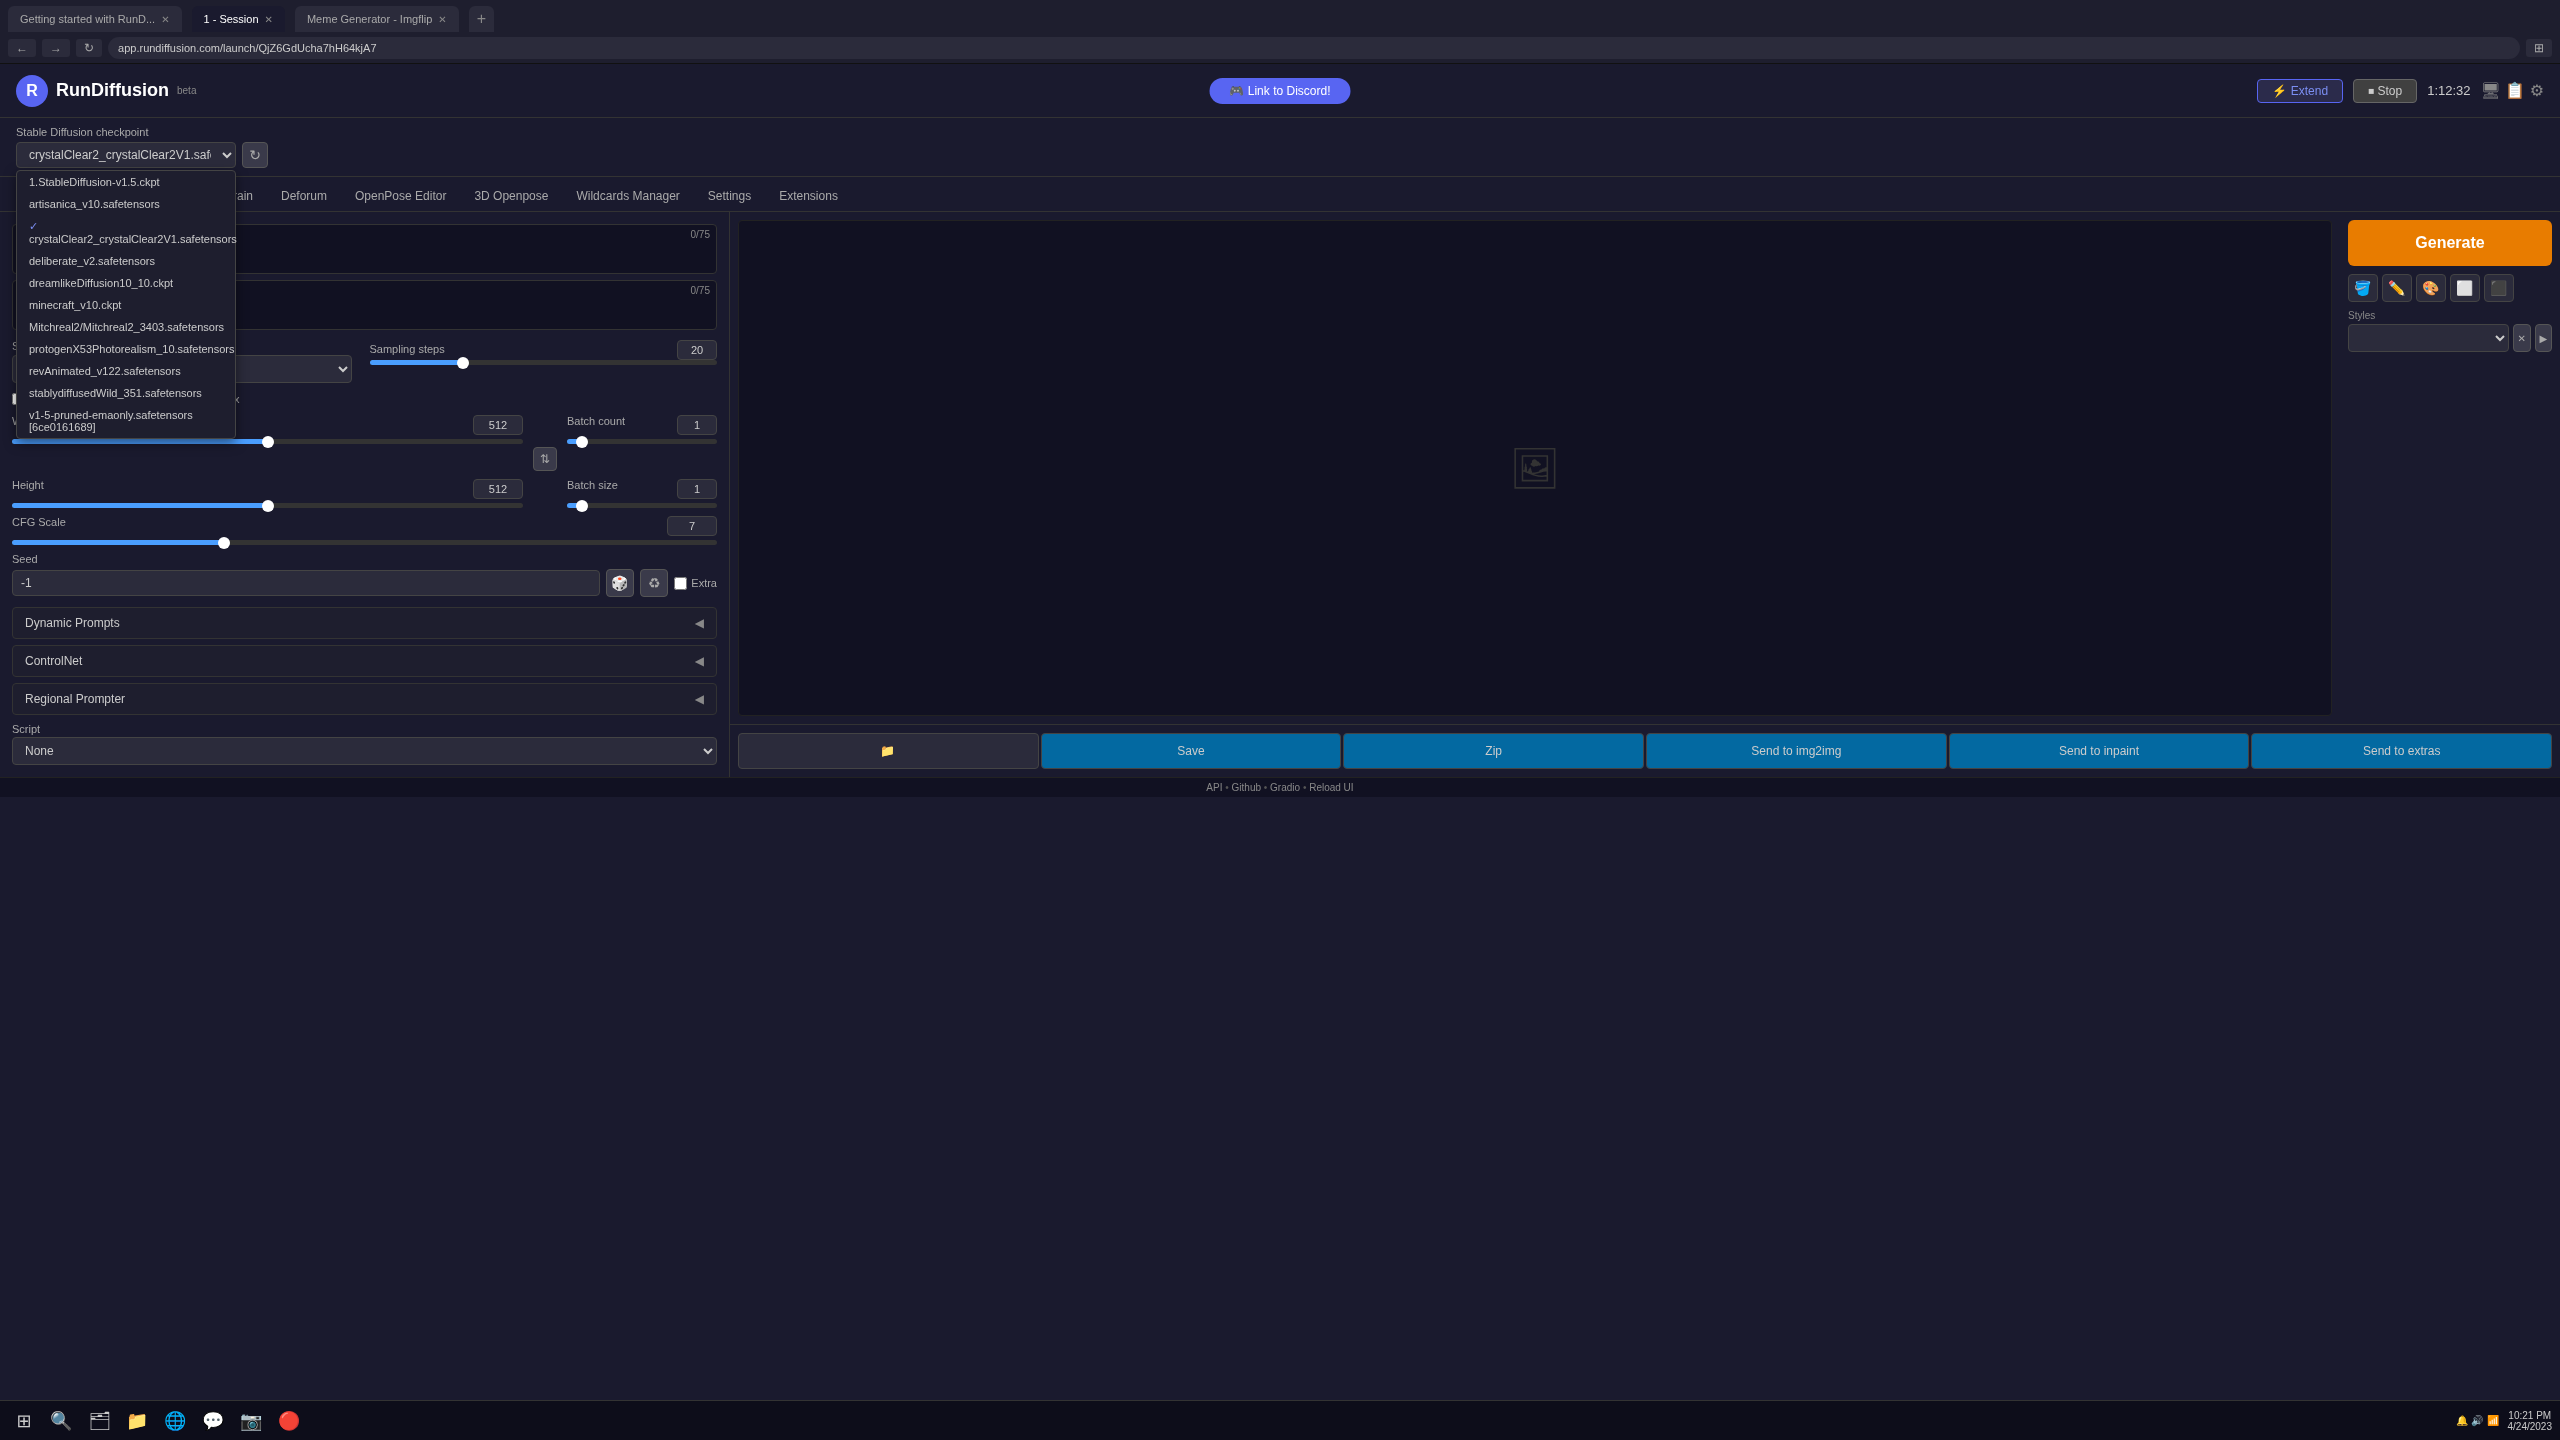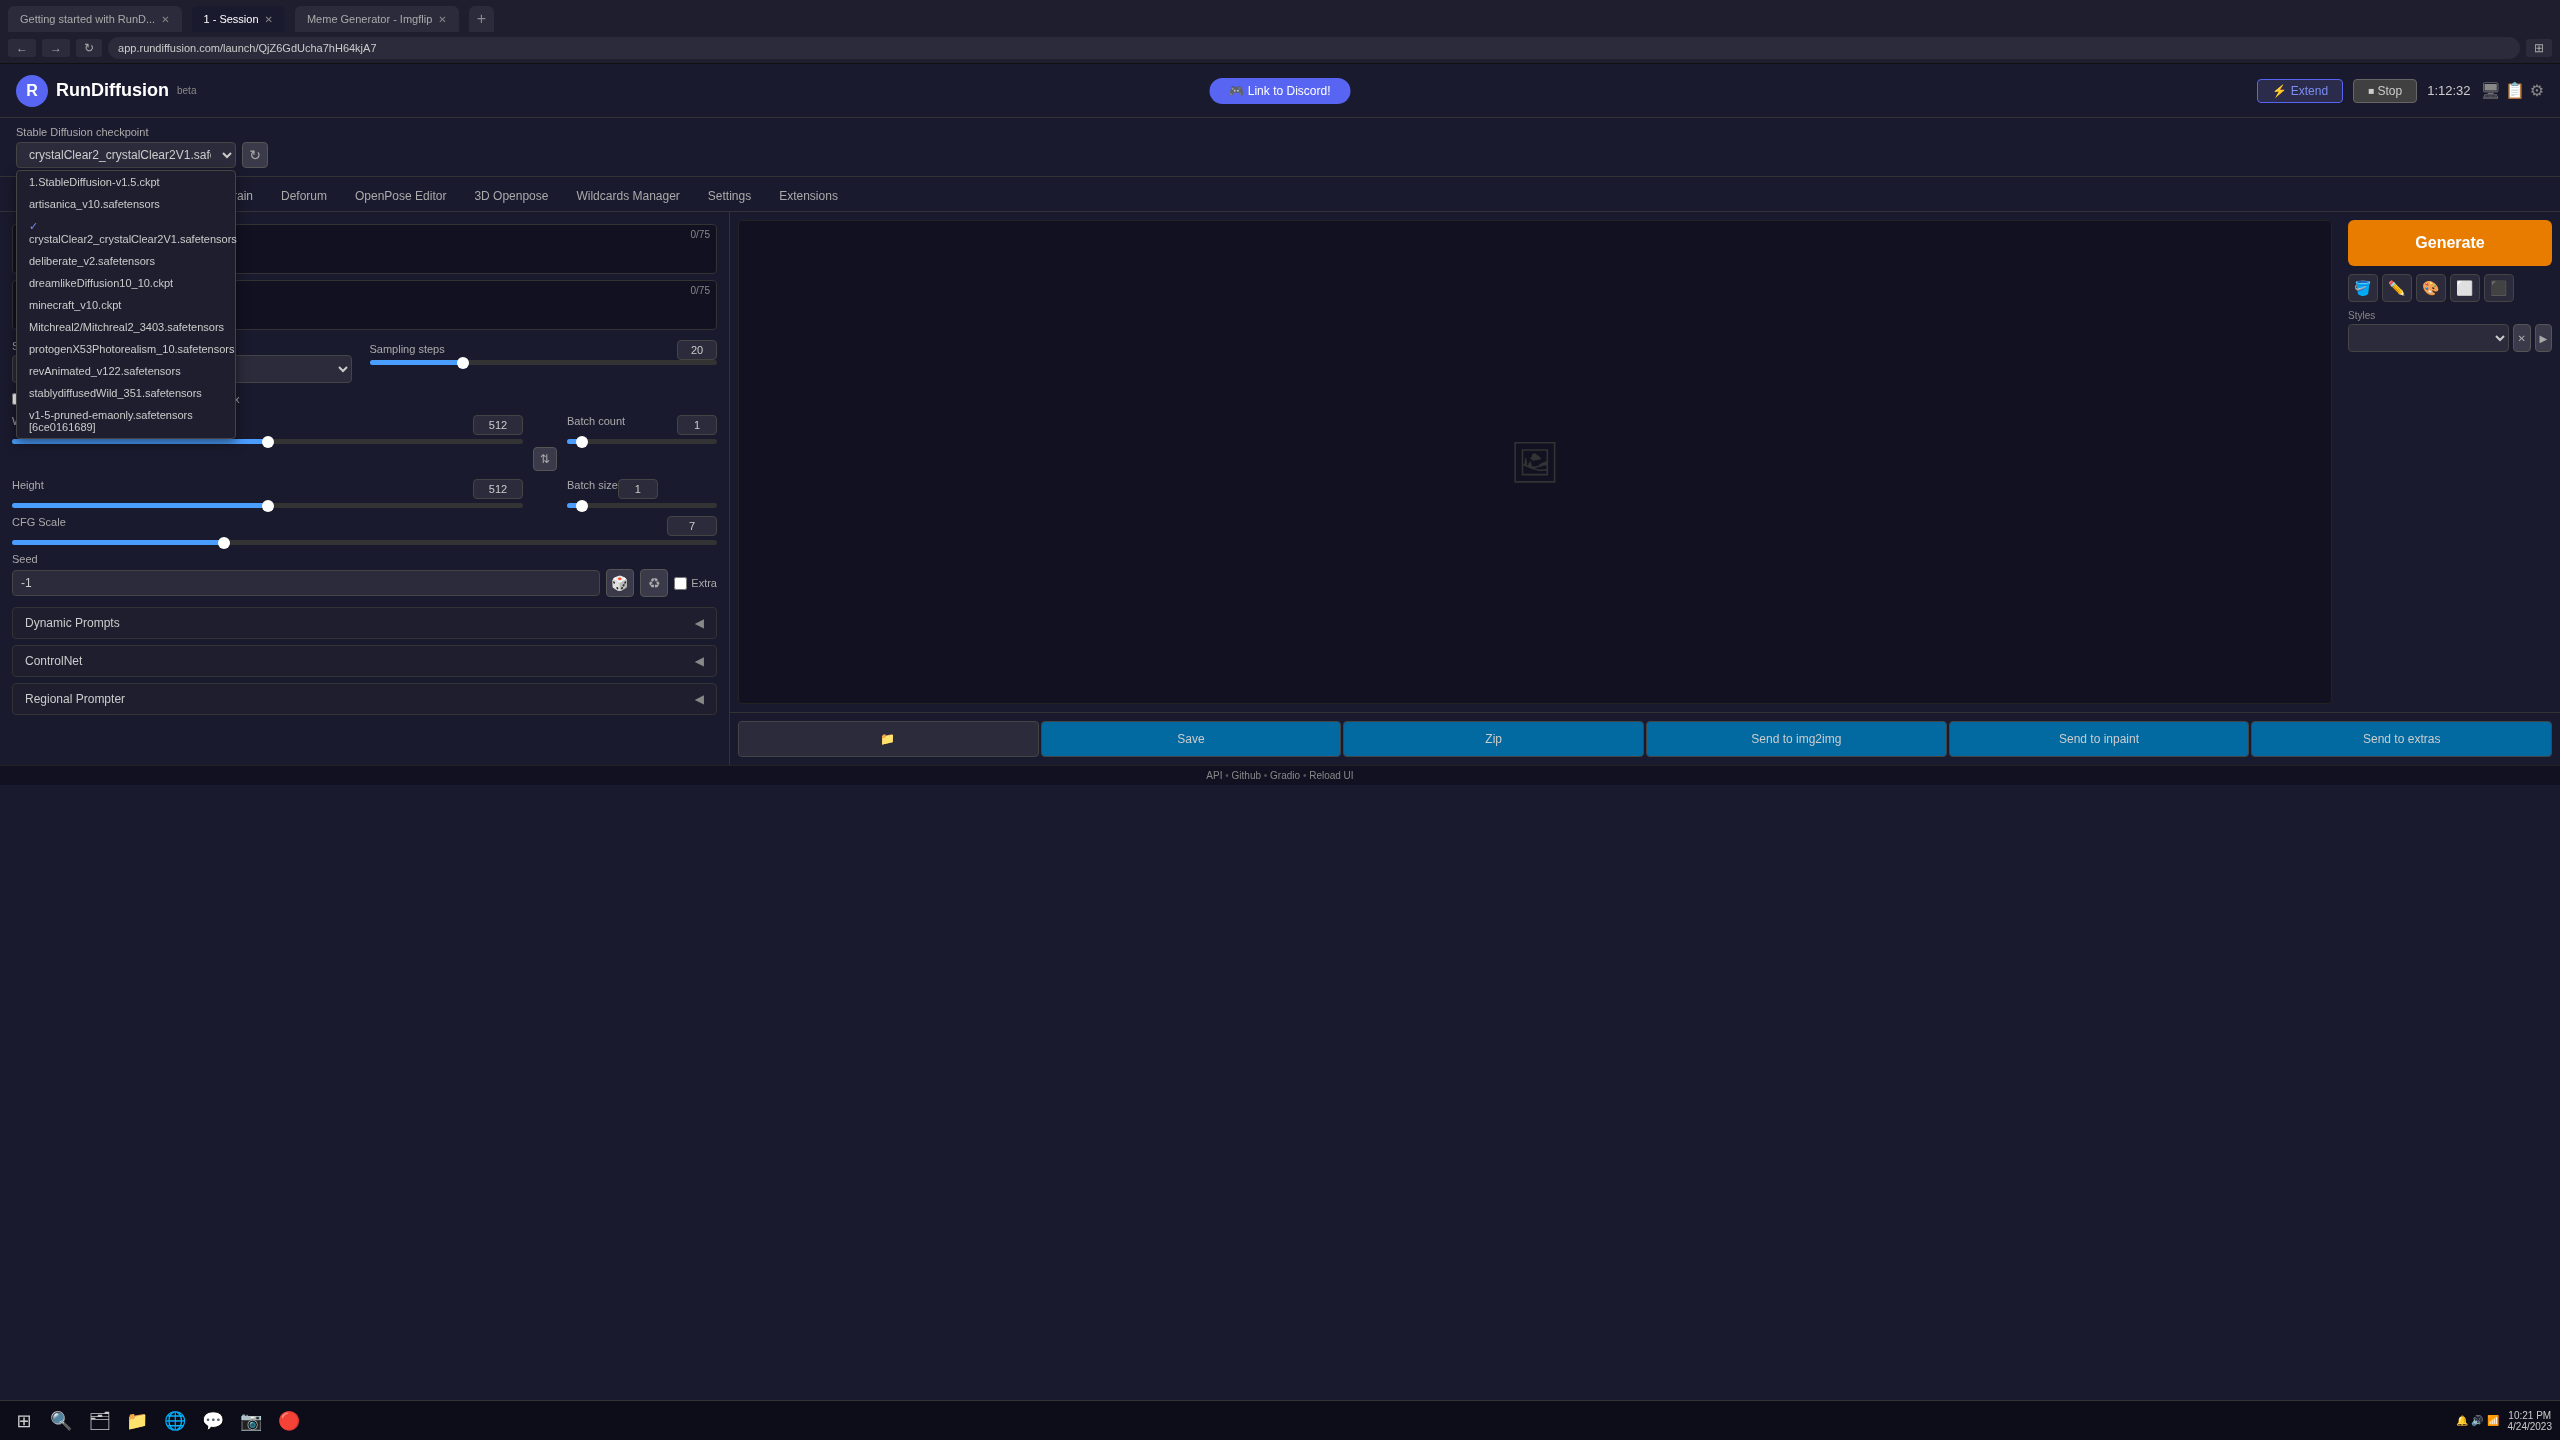--- a/index.html
+++ b/index.html
@@ -729,21 +729,21 @@
           <div class="dim-label">Height</div>
           <input type="text" class="dim-input" value="512" style="">
         </div>
         <div class="slider-track" style="margin-top:4px;">
           <div class="slider-track-fill" style="width:50%;"></div>
           <div class="slider-handle" style="left:50%;"></div>
         </div>
       </div>
       <div style="width:28px;"></div>
       <div style="width:150px;">
-        <div style="display:flex; ">
+        <div style="display:flex; justify-content:space-between;">
           <div class="dim-label">Batch size</div>
           <input type="text" class="batch-input" value="1" style="">
         </div>
         <div class="slider-track" style="margin-top:4px;">
           <div class="slider-track-fill" style="width:10%;"></div>
           <div class="slider-handle" style="left:10%;"></div>
         </div>
       </div>
     </div>
 
@@ -783,20 +783,26 @@
         <span class="accordion-arrow">◀</span>
       </div>
     </div>
     <div class="accordion">
       <div class="accordion-header">
         <span>Regional Prompter</span>
         <span class="accordion-arrow">◀</span>
       </div>
     </div>
 
+    <div style="margin-top:8px;">
+      <div class="dim-label">Script</div>
+      <select class="script-select">
+        <option>None</option>
+      </select>
+    </div>
 
   </div>
 
   <div class="right-side">
 
     <div class="top-right">
       <button class="generate-btn">Generate</button>
       <div class="style-icons">
         <div class="style-icon-btn">🪣</div>
         <div class="style-icon-btn">✏️</div>

